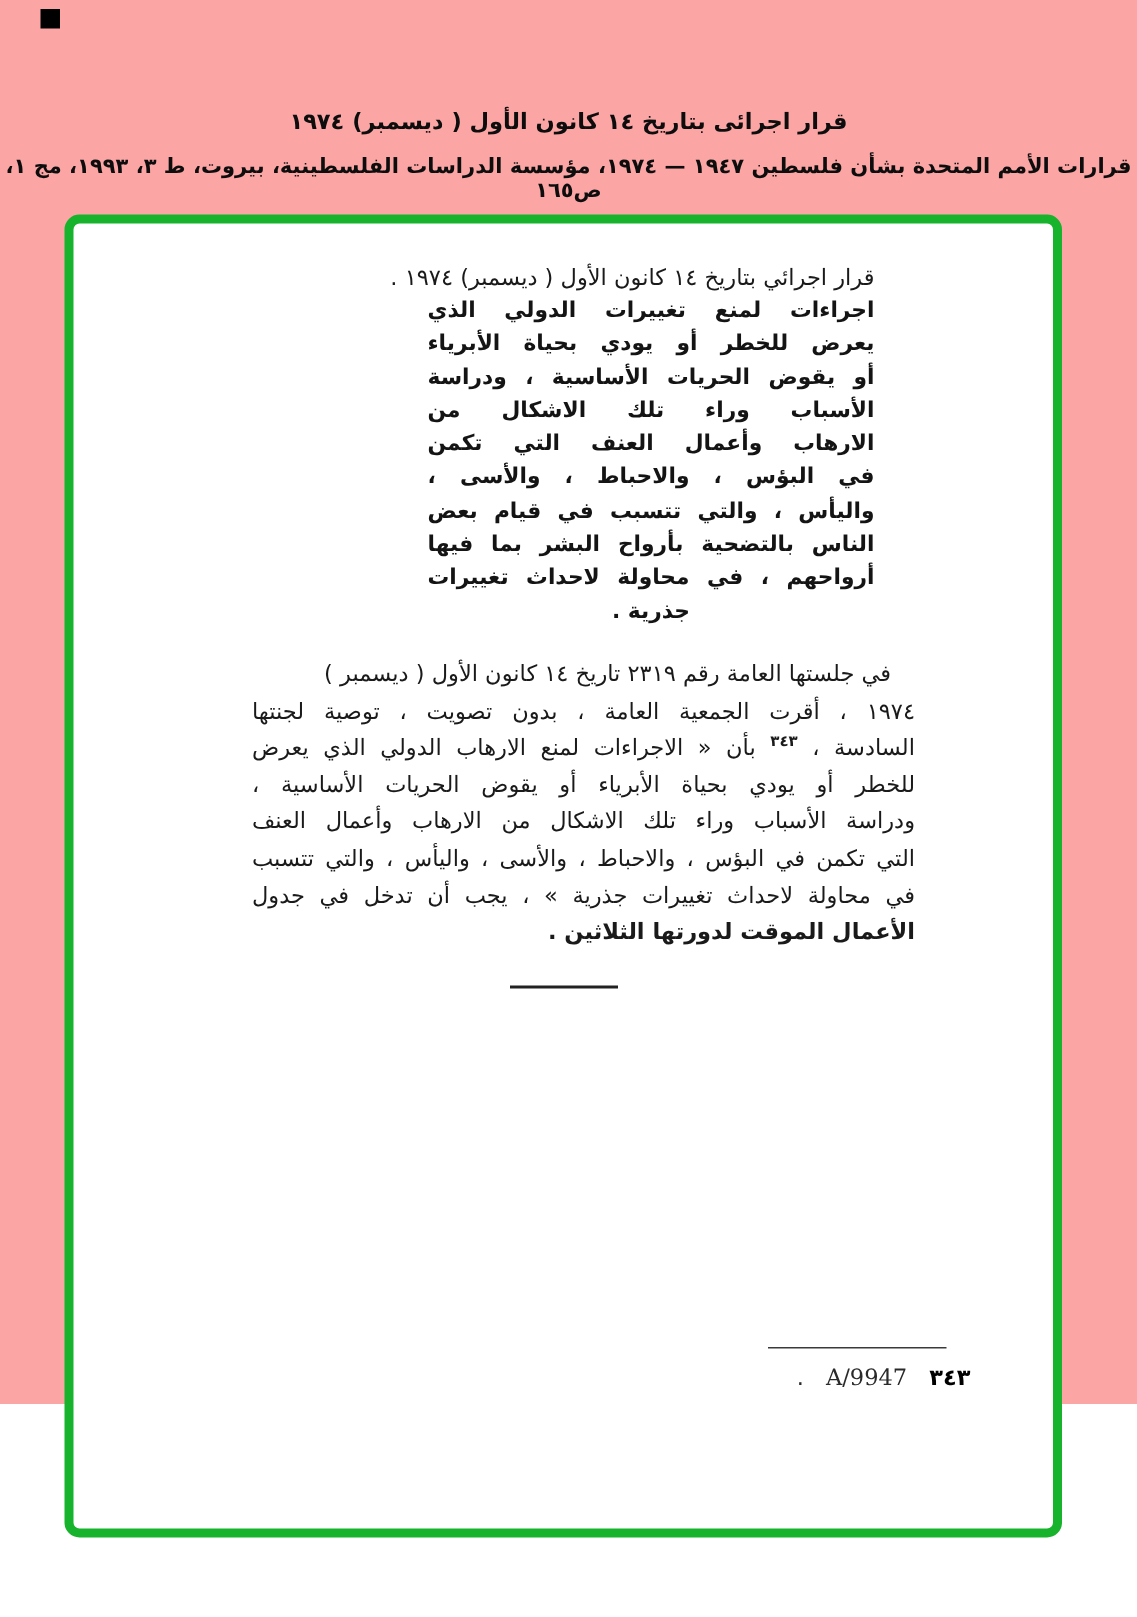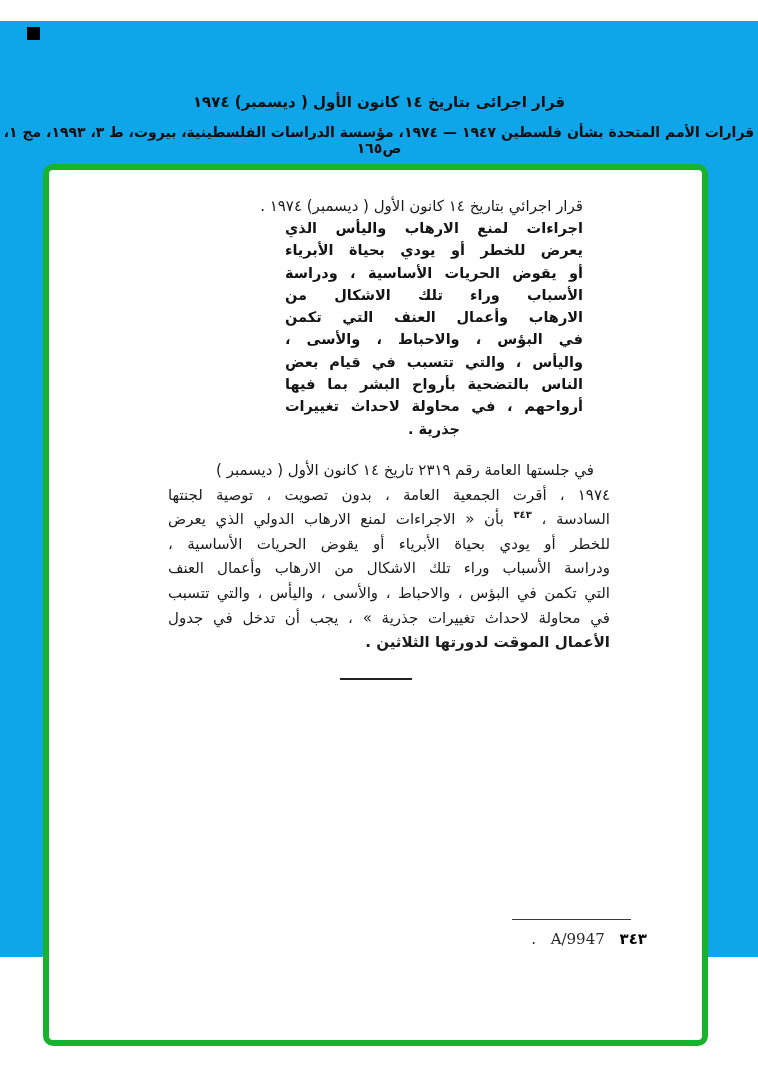--- a/index.html
+++ b/index.html
@@ -6,22 +6,21 @@
   html, body { background: #ffffff; }
   body {
     width: 758px; height: 1078px;
     font-family: "DejaVu Sans", sans-serif;
     color: #161616;
     overflow: hidden;
   }
   .page {
     position: relative;
     width: 758px; height: 936px;
-    background: #0ea5e9;
-    margin-top: 21px;
+    background: #fca5a5;
   }
   .corner-mark {
     position: absolute;
     left: 27px; top: 6px;
     width: 13px; height: 13px;
     background: #000000;
   }
   .hdr-title {
     position: absolute;
     top: 72px; left: 0; right: 0;
@@ -126,21 +125,21 @@
 
   <div class="hdr-title">قرار اجرائى بتاريخ ١٤ كانون الأول ( ديسمبر) ١٩٧٤</div>
   <div class="hdr-source">قرارات الأمم المتحدة بشأن فلسطين ١٩٤٧ — ١٩٧٤، مؤسسة الدراسات الفلسطينية، بيروت، ط ٣، ١٩٩٣، مج ١، ص١٦٥</div>
 
   <div class="frame">
     <div class="scan">
 
       <div class="heading-line">قرار اجرائي بتاريخ ١٤ كانون الأول ( ديسمبر) ١٩٧٤ .</div>
 
       <div class="agenda">
-        <div class="jline">اجراءات لمنع الارهاب واليأس الذي</div>
+        <div class="jline">اجراءات لمنع تغييرات الدولي الذي</div>
         <div class="jline">يعرض للخطر أو يودي بحياة الأبرياء</div>
         <div class="jline">أو يقوض الحريات الأساسية ، ودراسة</div>
         <div class="jline">الأسباب وراء تلك الاشكال من</div>
         <div class="jline">الارهاب وأعمال العنف التي تكمن</div>
         <div class="jline">في البؤس ، والاحباط ، والأسى ،</div>
         <div class="jline">واليأس ، والتي تتسبب في قيام بعض</div>
         <div class="jline">الناس بالتضحية بأرواح البشر بما فيها</div>
         <div class="jline">أرواحهم ، في محاولة لاحداث تغييرات</div>
         <div class="cline">جذرية .</div>
       </div>

